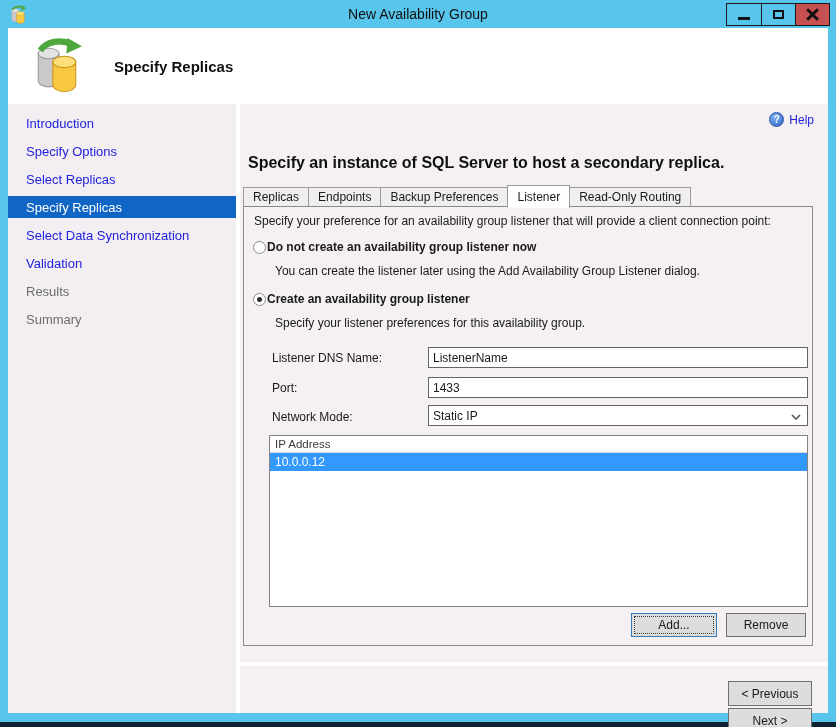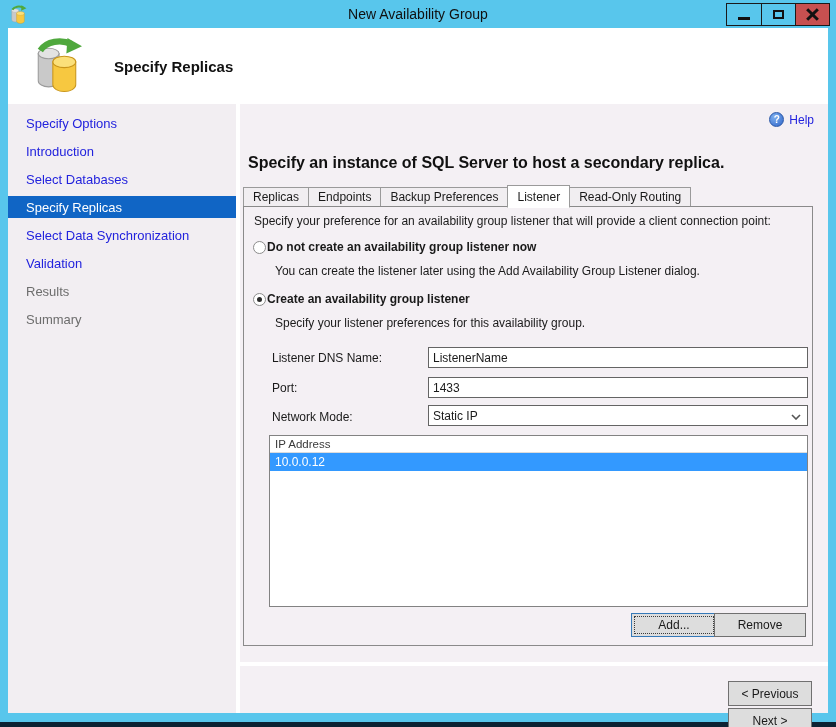--- a/index.html
+++ b/index.html
@@ -67,21 +67,21 @@
   .combo{position:absolute;left:184px;width:380px;height:21px;border:1px solid #646464;background:#FFF;display:flex;align-items:center;justify-content:space-between;padding:0 6px 0 4px;font-size:12px;cursor:pointer;}
 
   .listbox{position:absolute;left:25px;top:228px;width:539px;height:172px;background:#FFF;border:1px solid #828282;}
   .lb-header{height:17px;display:flex;align-items:center;padding-left:5px;font-size:11.5px;color:#3A3A3A;border-bottom:1px solid #DCDCDC;background:#FFF;}
   .lb-row{height:18px;display:flex;align-items:center;padding-left:5px;font-size:12px;cursor:pointer;}
   .lb-row.selected{background:#3399FF;color:#FFF;}
 
   .btn{background:#DDDDDD;border:1px solid #707070;font-family:inherit;font-size:12px;color:#1A1A1A;cursor:pointer;padding:0;}
   .btn-add{position:absolute;top:406px;right:95px;width:86px;height:24px;border:1px solid #3579B8;position:absolute;}
   .btn-add::after{content:"";position:absolute;inset:2px;border:1px dotted #3A3A3A;}
-  .btn-remove{position:absolute;top:406px;right:6px;width:92px;height:24px;margin-left:32px;}
+  .btn-remove{position:absolute;top:406px;right:6px;width:80px;height:24px;margin-left:32px;}
 
   .divider-h{position:absolute;left:0;top:558px;width:588px;height:4px;background:#FFFFFF;}
   .footer{position:absolute;top:577px;right:16px;display:flex;gap:2px;flex-direction:column;}
   .footer .btn{width:84px;height:25px;}
 </style>
 </head>
 <body>
 
 <div class="window">
 
@@ -126,23 +126,23 @@
         <path d="M20 24 v22 c0 3.6 5 6.5 11 6.5 s11-2.9 11-6.5 V24 Z" fill="#F7C840" stroke="#C8951B"></path>
         <ellipse cx="31" cy="24" rx="11" ry="5.5" fill="#FBE07A" stroke="#C8951B"></ellipse>
         <path d="M8 13 C14 4, 28 2, 38 7" stroke="#4FA83D" stroke-width="6" fill="none"></path>
         <polygon points="34,1 48,9 33,16" fill="#4FA83D"></polygon>
       </svg>
     </span>
     <div class="header-title">Specify Replicas</div>
   </div>
 
   <div class="sidebar">
+    <div class="sb-item">Introduction</div>
     <div class="sb-item">Specify Options</div>
-    <div class="sb-item">Introduction</div>
-    <div class="sb-item">Select Databases</div>
+    <div class="sb-item">Select Replicas</div>
     <div class="sb-item selected">Specify Replicas</div>
     <div class="sb-item">Select Data Synchronization</div>
     <div class="sb-item">Validation</div>
     <div class="sb-item disabled">Results</div>
     <div class="sb-item disabled">Summary</div>
   </div>
   <div class="divider-v"></div>
 
   <div class="content">
 

